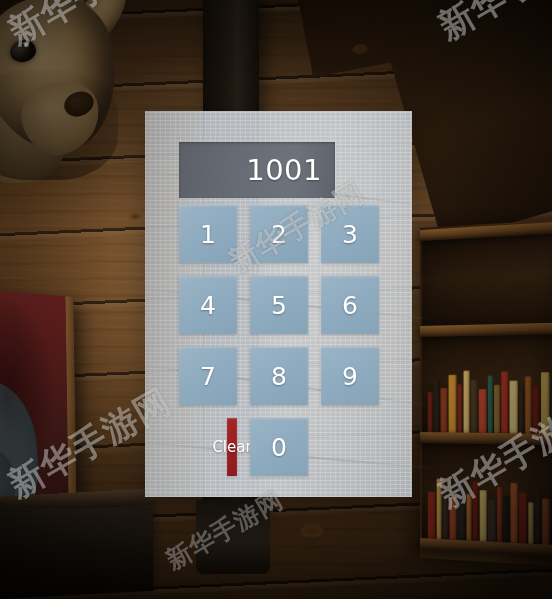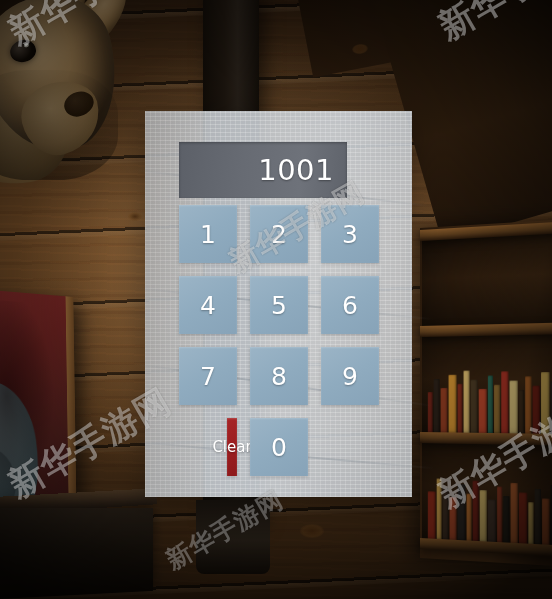--- a/index.html
+++ b/index.html
@@ -388,21 +388,21 @@
     width: 60px; height: 386px;
     background: linear-gradient(90deg, rgba(60,48,36,0.14) 0%, rgba(60,48,36,0.04) 100%);
     pointer-events: none;
   }
 
   
   .display {
     position: absolute;
     left: 34px;
     top: 31px;
-    width: 168px;
+    width: 156px;
     height: 56px;
     background: linear-gradient(96deg, #5c6068 0%, #676b73 38%, #6e727a 72%, #5f636b 100%);
     display: flex;
     align-items: center;
     justify-content: flex-end;
     box-shadow: inset 0 1px 3px rgba(0,0,0,0.28);
   }
   .display-value {
     color: #ffffff;
     font-size: 29px;

